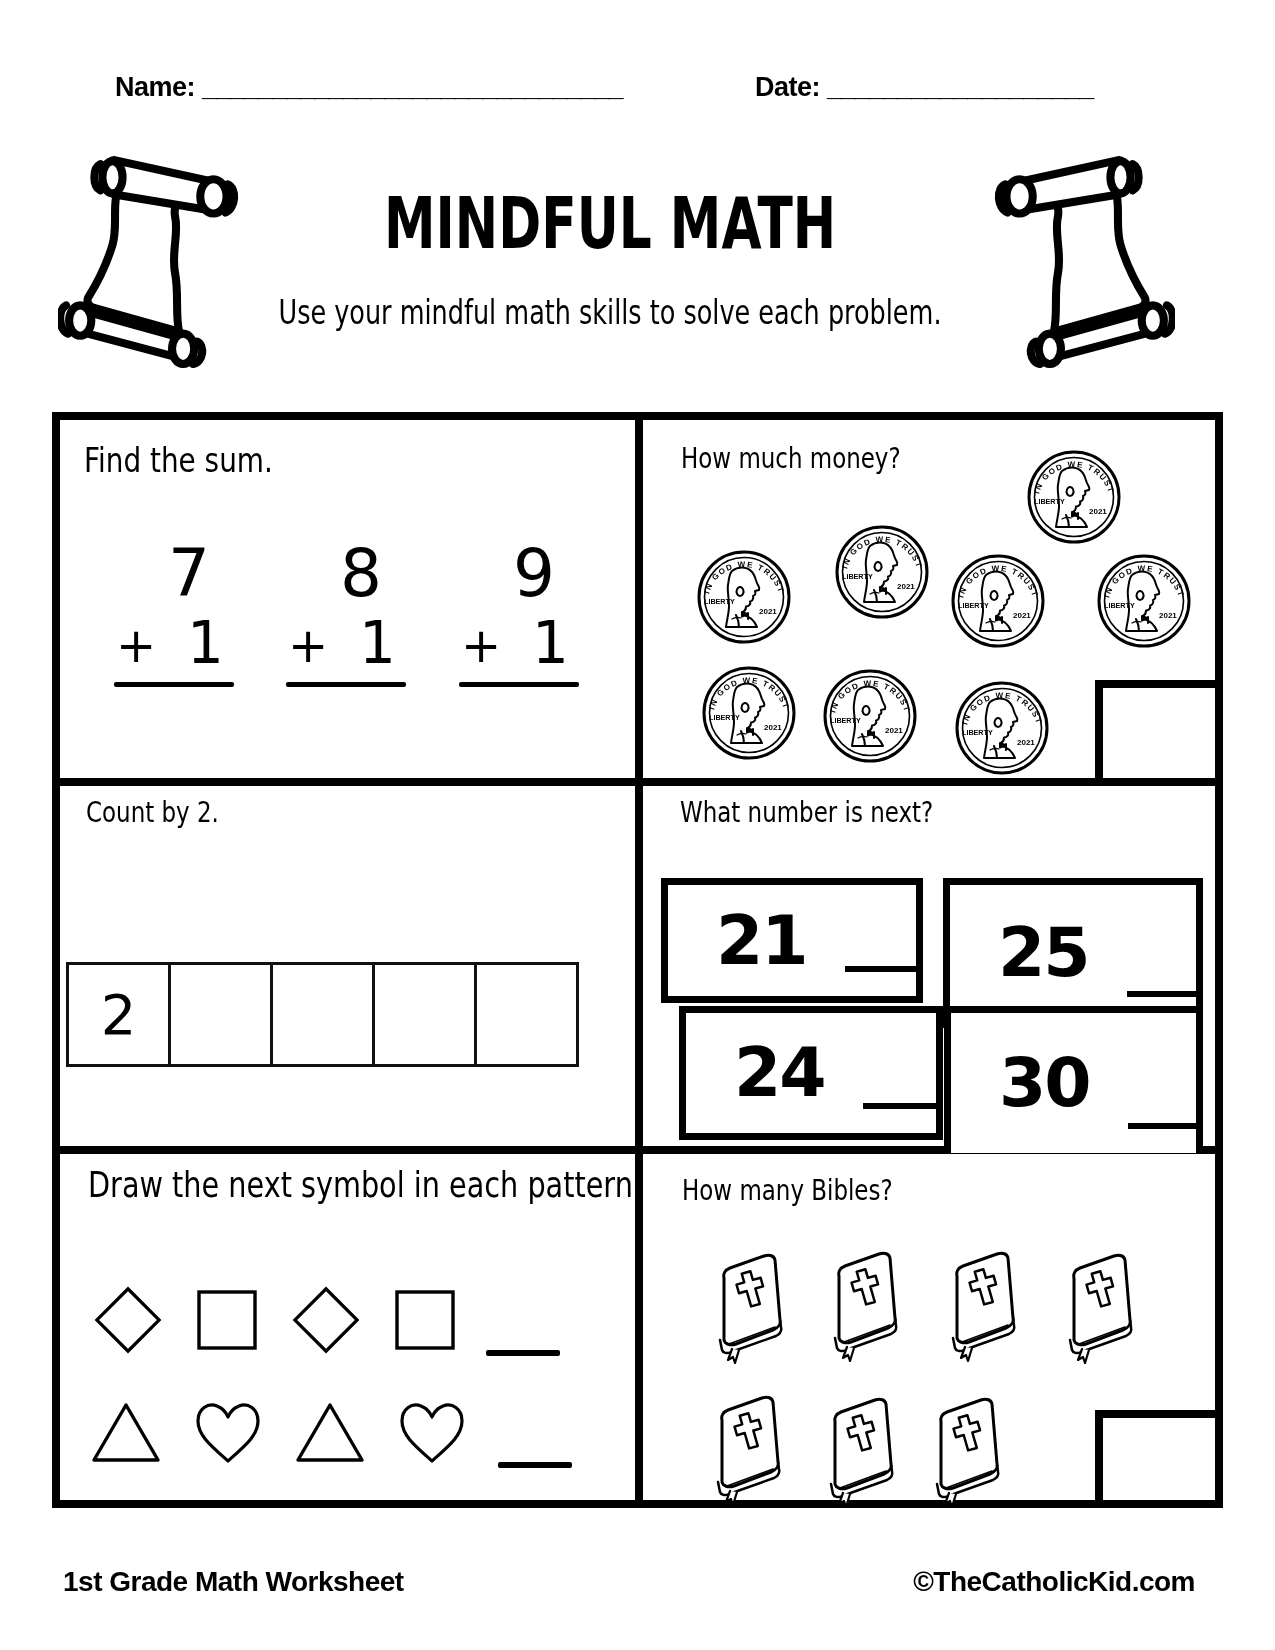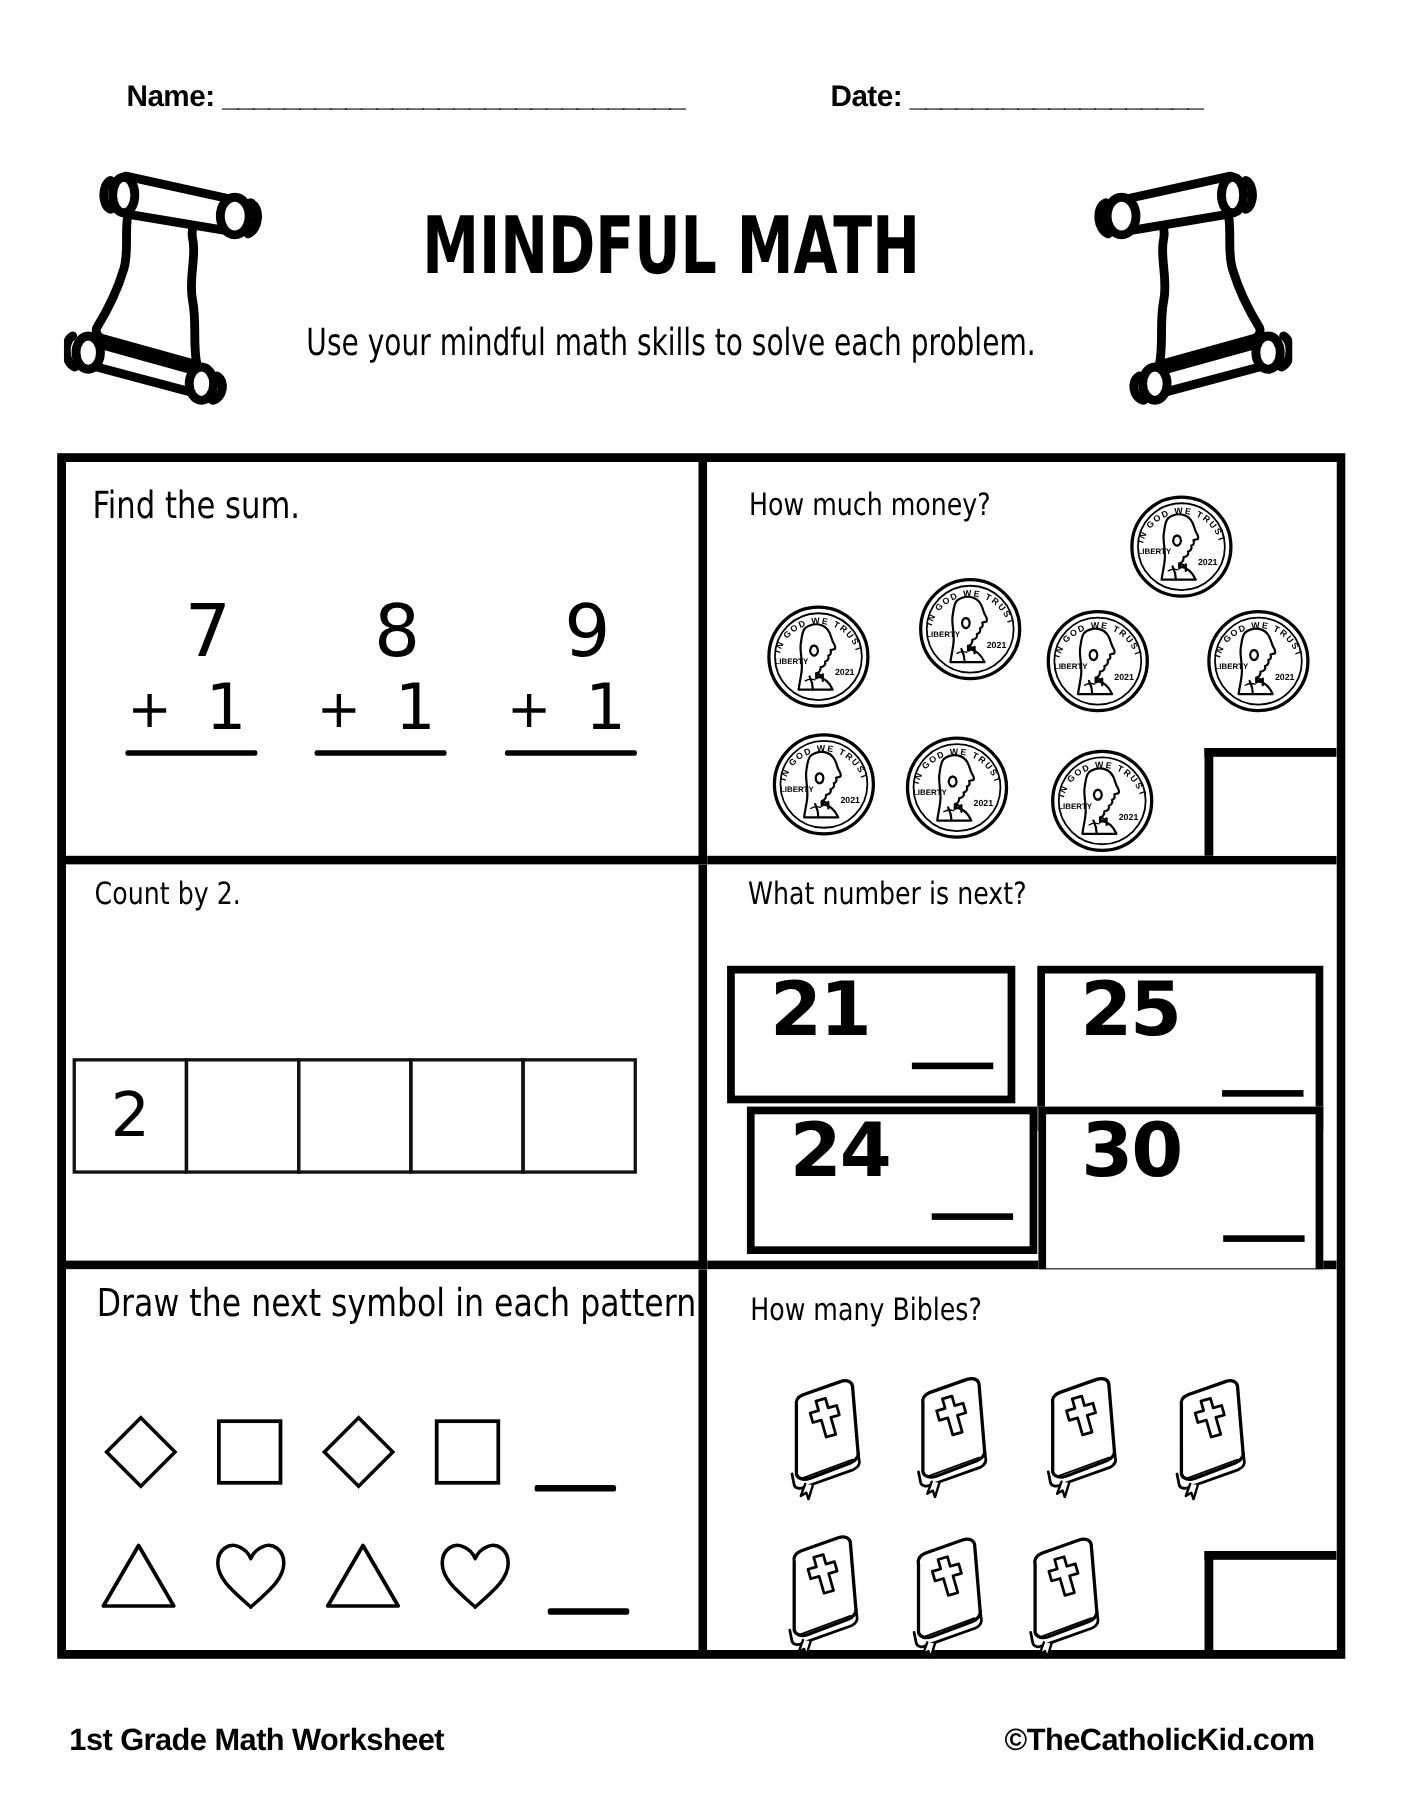--- a/index.html
+++ b/index.html
@@ -54,21 +54,21 @@
   .answer-box-bibles { width:120px; height:90px; }
 
   
   .h-count { left:26px; top:12px; }
   .count-row { position:absolute; left:6px; top:176px; display:flex; }
   .count-cell { width:105px; height:105px; border:3px solid #111; margin-left:-3px; display:flex; align-items:center; justify-content:center; font-size:56px; }
   .count-cell:first-child { margin-left:0; }
 
   
   .h-next { left:37px; top:12px; }
-  .num-box { position:absolute; border:7px solid #000; display:flex; padding-left:32px; background:#fff; }
+  .num-box { position:absolute; border:7px solid #000; display:flex; align-items:center; padding-left:48px; background:#fff; }
   .num-box.b0 { left:18px;  top:92px;  width:262px; height:125px; }
   .num-box.b1 { left:300px; top:92px;  width:260px; height:150px; }
   .num-box.b2 { left:16px;  top:220px; width:264px; height:134px;margin-left:20px; }
   .num-box.b3 { left:301px; top:220px; width:259px; height:154px; }
   .nb-num { font-size:68px; font-weight:bold; letter-spacing:-2px; line-height:1; }
   .nb-blank { width:74px; height:6px; background:#000; margin-left:38px; align-self:flex-end; margin-bottom:24px; }
 
   
   .h-pattern { left:28px; top:12px; font-size:35px; }
   .pattern-row { position:absolute; left:30px; height:80px; display:flex; align-items:center; gap:28px; }

